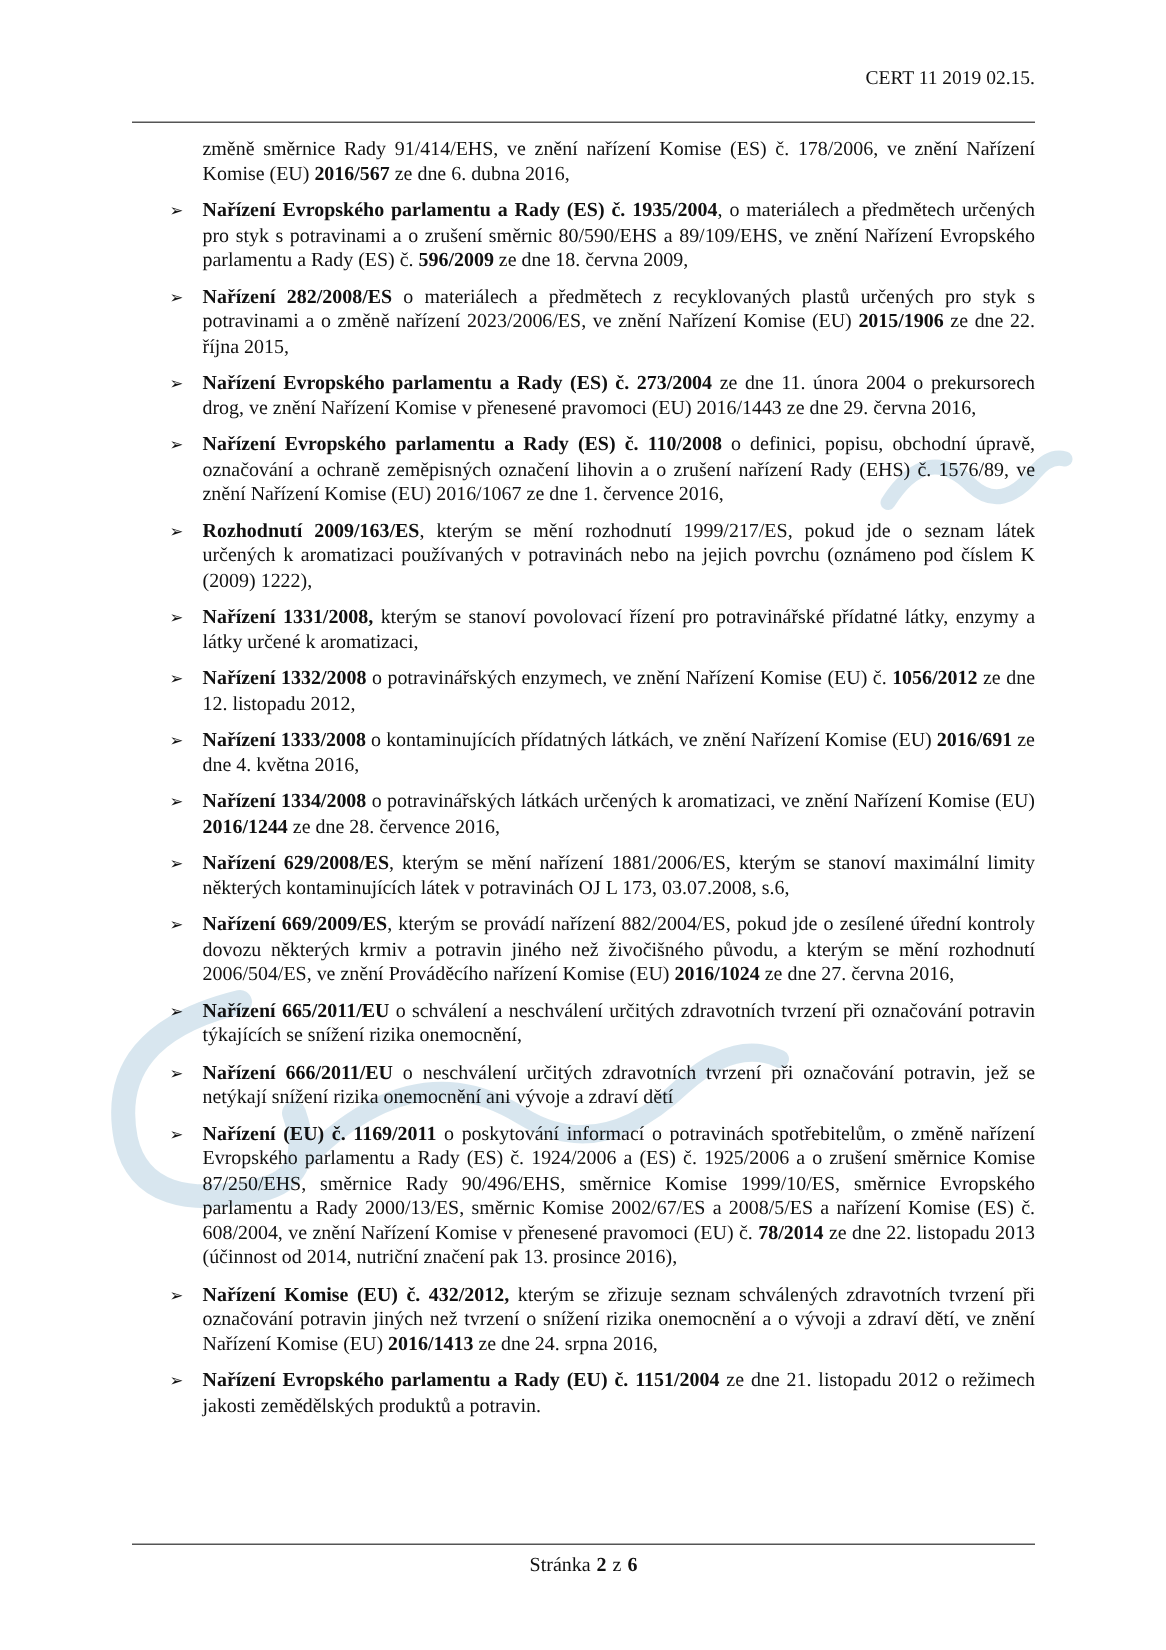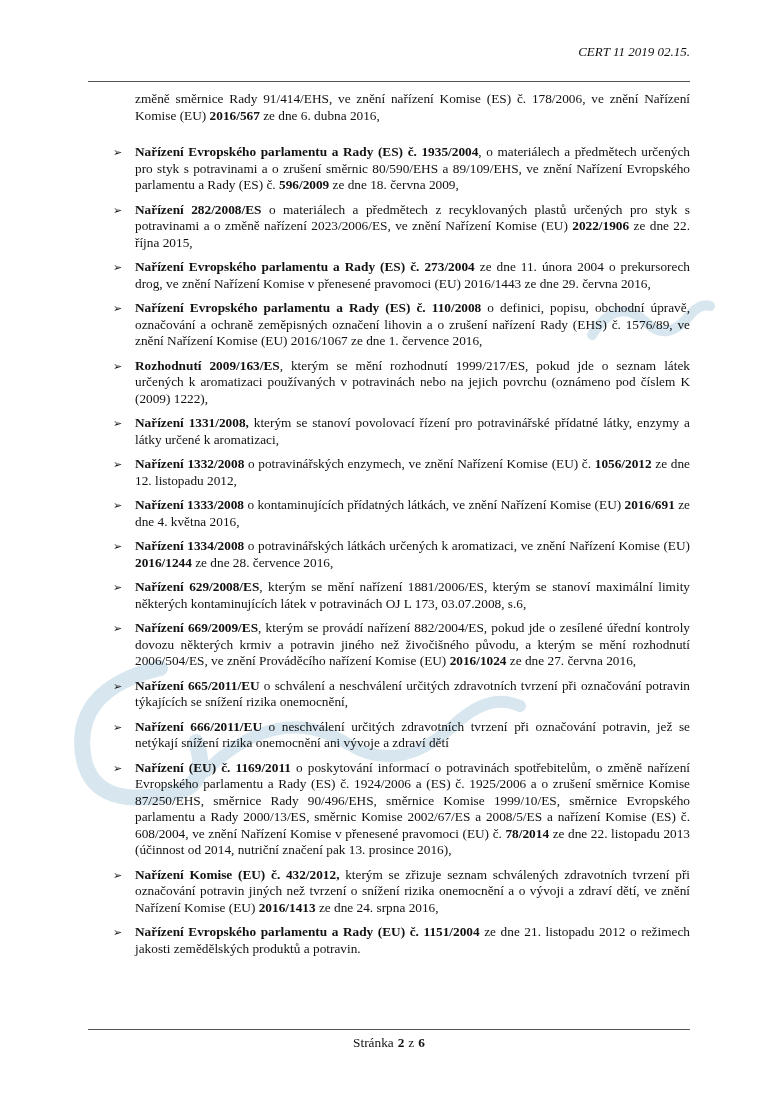--- a/index.html
+++ b/index.html
@@ -19,42 +19,41 @@
     width: 777px; height: 1100px;
     pointer-events: none;
     opacity: 0.55;
   }
   .header {
     position: absolute;
     top: 44px;
     left: 88px;
     right: 87px;
     text-align: right;
-    font-style: italic;
     font-size: 13px;
   }
   .header-rule {
     position: absolute;
     top: 81px;
     left: 88px;
     right: 87px;
     margin: 0;
     border: none;
     border-top: 1px solid #555555;
   }
   .body-content {
     position: absolute;
     top: 91px;
     left: 135px;
     width: 555px;
     font-size: 13.3px;
     line-height: 16.5px;
   }
   .intro {
-    margin: 0 0 20px 0;
+    margin: 0 0 8px 0;
     text-align: justify;
   }
   .item {
     position: relative;
     margin: 0 0 8px 0;
   }
   .marker {
     position: absolute;
     left: -22px;
     top: 1px;
@@ -106,21 +105,21 @@
 
   <div class="body-content">
     <p class="intro" id="intro"><span>změně směrnice Rady 91/414/EHS, ve znění nařízení Komise (ES) č. 178/2006, ve znění Nařízení Komise (EU) </span><span class="bold">2016/567</span><span> ze dne 6. dubna 2016,</span></p>
     <div id="bullet-list">
         <div class="item">
           <span class="marker">➢</span>
           <span class="item-text"><span class="bold">Nařízení Evropského parlamentu a Rady (ES) č. 1935/2004</span><span>, o materiálech a předmětech určených pro styk s potravinami a o zrušení směrnic 80/590/EHS a 89/109/EHS, ve znění Nařízení Evropského parlamentu a Rady (ES) č. </span><span class="bold">596/2009</span><span> ze dne 18. června 2009,</span></span>
         </div>
         <div class="item">
           <span class="marker">➢</span>
-          <span class="item-text"><span class="bold">Nařízení 282/2008/ES</span><span> o materiálech a předmětech z recyklovaných plastů určených pro styk s potravinami a o změně nařízení 2023/2006/ES, ve znění Nařízení Komise (EU) </span><span class="bold">2022/1906</span><span> ze dne 22. října 2015,</span></span>
+          <span class="item-text"><span class="bold">Nařízení 282/2008/ES</span><span> o materiálech a předmětech z recyklovaných plastů určených pro styk s potravinami a o změně nařízení 2023/2006/ES, ve znění Nařízení Komise (EU) </span><span class="bold">2015/1906</span><span> ze dne 22. října 2015,</span></span>
         </div>
         <div class="item">
           <span class="marker">➢</span>
           <span class="item-text"><span class="bold">Nařízení Evropského parlamentu a Rady (ES) č. 273/2004</span><span> ze dne 11. února 2004 o prekursorech drog, ve znění Nařízení Komise v přenesené pravomoci (EU) 2016/1443 ze dne 29. června 2016,</span></span>
         </div>
         <div class="item">
           <span class="marker">➢</span>
           <span class="item-text"><span class="bold">Nařízení Evropského parlamentu a Rady (ES) č. 110/2008</span><span> o definici, popisu, obchodní úpravě, označování a ochraně zeměpisných označení lihovin a o zrušení nařízení Rady (EHS) č. 1576/89, ve znění Nařízení Komise (EU) 2016/1067 ze dne 1. července 2016,</span></span>
         </div>
         <div class="item">

